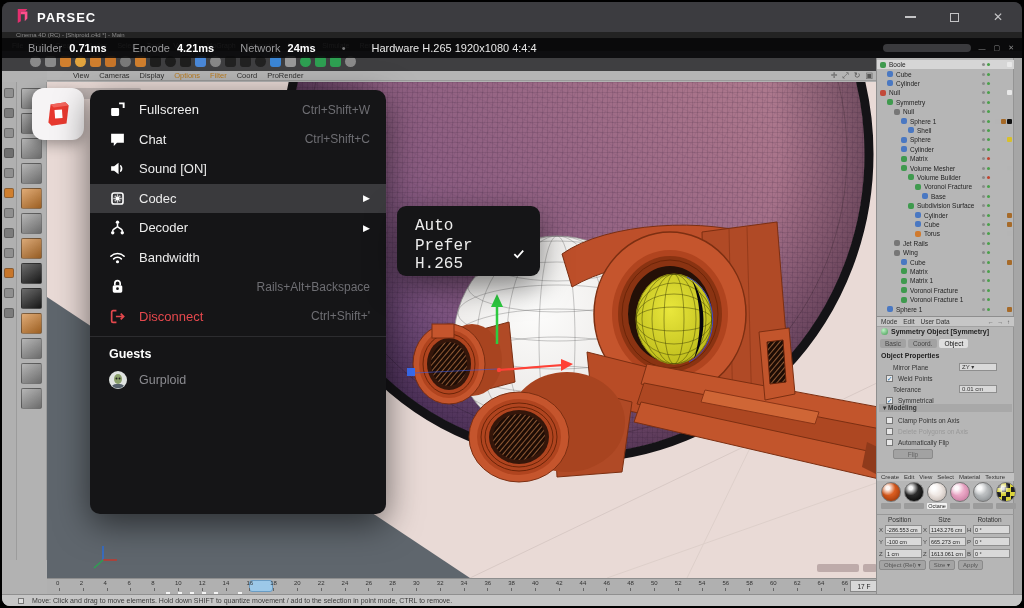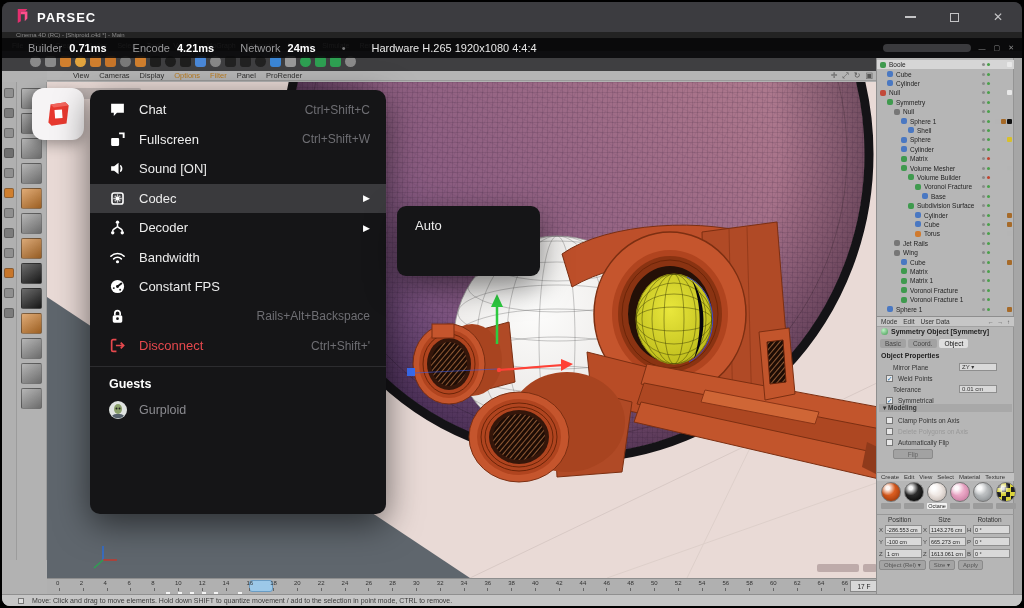--- a/index.html
+++ b/index.html
@@ -120,21 +120,21 @@
   .pmi .mico svg { width:100%; height:100%; display:block; }
   .pmi .msc { margin-left:auto; color:#6e6e73; font-size:12px; }
   .pmi .marr { margin-left:auto; color:#fff; font-size:9px; }
   .pmi.danger { color:#e5484d; }
   #pmenu-div { height:1px; background:#2c2c2f; margin:5px 0 2px; }
   #guests-hdr { padding:8px 19px 6px; color:#fff; font-size:12.5px; font-weight:bold; }
   .guest { height:26px; display:flex; align-items:center; padding:0 19px; color:#8b8b90; font-size:12.5px; }
   .guest .gava { width:18px; height:18px; margin-right:12px; flex:none; }
   .guest .gava svg { width:100%; height:100%; display:block; }
   #psub { position:absolute; left:395px; top:204px; width:143px; height:70px; background:#151517; border-radius:9px; box-shadow:0 10px 30px rgba(0,0,0,.5); padding-top:5px; z-index:37; }
-  .psi { height:29.5px; display:flex; align-items:center; padding:0 15px 0 18px; color:#ececec; font-size:13px; }
+  .psi { height:29.5px; display:flex; align-items:center; padding:0 15px 0 18px; color:#ececec; font-size:16px;font-family:Liberation Mono, monospace; }
   .psi .pschk { margin-left:auto; width:16px; height:16px; }
 </style>
 </head>
 <body>
 
 <div id="stage">
   <div id="win">
 
     <div id="titlebar">
       <div id="brand">
@@ -214,21 +214,21 @@
           <span class="c4d-wglyph">✕</span>
         </span>
       </div>
 
       <div id="vp-menubar">
           <span>View</span>
           <span>Cameras</span>
           <span>Display</span>
           <span class="amber">Options</span>
           <span class="amber">Filter</span>
-          <span>Panel</span>
+          <span>Coord</span>
           <span>ProRender</span>
           <span id="vp-ctls">
             <span>✛</span>
             <span>⤢</span>
             <span>↻</span>
             <span>▣</span>
           </span>
         </div>
       <div id="rail-a">
           <span class="rail-ic" style="left: 2px; top: 6px; width: 10px; height: 10px; background: rgb(143, 143, 143);"></span>
@@ -868,35 +868,35 @@
         <path d="M8 6 22 4l3 3-2 17-14 2-3-3Z" fill="#e8392f"></path>
         <path d="M8 6 22 4l3 3-14 2Z" fill="#f2655c"></path>
         <rect x="12" y="11" width="7" height="8" fill="#fff" transform="rotate(-4 15 15)"></rect>
       </svg>
     </div>
 
     <div id="pmenu">
         <div class="pmi">
           <span class="mico">
             <svg viewBox="0 0 16 16">
-              <path d="M2 2.5h12v8.5H7.5L4.5 14v-3H2Z" fill="#fff"></path>
+              <rect x="2" y="6.5" width="7.5" height="7.5" rx="1" fill="#fff"></rect>
+              <path d="M9.5 2.2h4.3v4.3" stroke="#fff" stroke-width="1.8" fill="none"></path>
             </svg>
           </span>
-          <span class="mlbl">Chat</span>
-          <span class="msc">Ctrl+Shift+C</span>
+          <span class="mlbl">Fullscreen</span>
+          <span class="msc">Ctrl+Shift+W</span>
         </div>
         <div class="pmi">
           <span class="mico">
             <svg viewBox="0 0 16 16">
-              <rect x="2" y="6.5" width="7.5" height="7.5" rx="1" fill="#fff"></rect>
-              <path d="M9.5 2.2h4.3v4.3" stroke="#fff" stroke-width="1.8" fill="none"></path>
+              <path d="M2 2.5h12v8.5H7.5L4.5 14v-3H2Z" fill="#fff"></path>
             </svg>
           </span>
-          <span class="mlbl">Fullscreen</span>
-          <span class="msc">Ctrl+Shift+W</span>
+          <span class="mlbl">Chat</span>
+          <span class="msc">Ctrl+Shift+C</span>
         </div>
         <div class="pmi">
           <span class="mico">
             <svg viewBox="0 0 16 16">
               <path d="M2 5.8v4.4h2.8L9 13.4V2.6L4.8 5.8Z" fill="#fff"></path>
               <path d="M11 5.5q1.8 2.5 0 5" stroke="#fff" stroke-width="1.4" fill="none" stroke-linecap="round"></path>
             </svg>
           </span>
           <span class="mlbl">Sound [ON]</span>
         </div>
@@ -924,32 +924,20 @@
           <span class="marr">▶</span>
         </div>
         <div class="pmi">
           <span class="mico">
             <svg viewBox="0 0 16 16">
               <path d="M1.8 6.8C5.2 3.4 10.8 3.4 14.2 6.8M4.4 9.3c2-2 5.2-2 7.2 0" stroke="#fff" stroke-width="1.5" fill="none" stroke-linecap="round"></path>
               <circle cx="8" cy="12" r="1.5" fill="#fff"></circle>
             </svg>
           </span>
           <span class="mlbl">Bandwidth</span>
-        </div>
-        <div class="pmi">
-          <span class="mico">
-            <svg viewBox="0 0 16 16">
-              <circle cx="8" cy="8" r="6.2" fill="#fff"></circle>
-              <path d="M8 8 11.6 5.2" stroke="#151517" stroke-width="1.8" stroke-linecap="round"></path>
-              <circle cx="8" cy="8" r="1.4" fill="#151517"></circle>
-              <circle cx="4.5" cy="9.5" r=".9" fill="#151517"></circle>
-              <circle cx="10.5" cy="11" r=".9" fill="#151517"></circle>
-            </svg>
-          </span>
-          <span class="mlbl">Constant FPS</span>
         </div>
         <div class="pmi">
           <span class="mico">
             <svg viewBox="0 0 16 16">
               <rect x="3.5" y="6.8" width="9" height="7" rx="1.5" fill="#fff"></rect>
               <path d="M5.5 6.8V5a2.5 2.5 0 0 1 5 0v1.8" stroke="#fff" stroke-width="1.6" fill="none"></path>
               <circle cx="8" cy="10" r="1.3" fill="#151517"></circle>
             </svg>
           </span>
           <span class="msc">Rails+Alt+Backspace</span>
@@ -977,16 +965,22 @@
             </svg>
           </span>
           <span>Gurploid</span>
         </div>
       </div>
 
     <div id="psub">
         <div class="psi">
           <span>Auto</span>
         </div>
+        <div class="psi">
+          <span>Prefer H.265</span>
+          <span class="pschk"><svg viewBox="0 0 16 16">
+              <path d="M2.8 8.6 6.4 12.2 13.4 4.4" stroke="#fff" stroke-width="2.1" fill="none"></path>
+            </svg></span>
+        </div>
       </div>
 
   </div>
 </div>
 
 </body></html>

